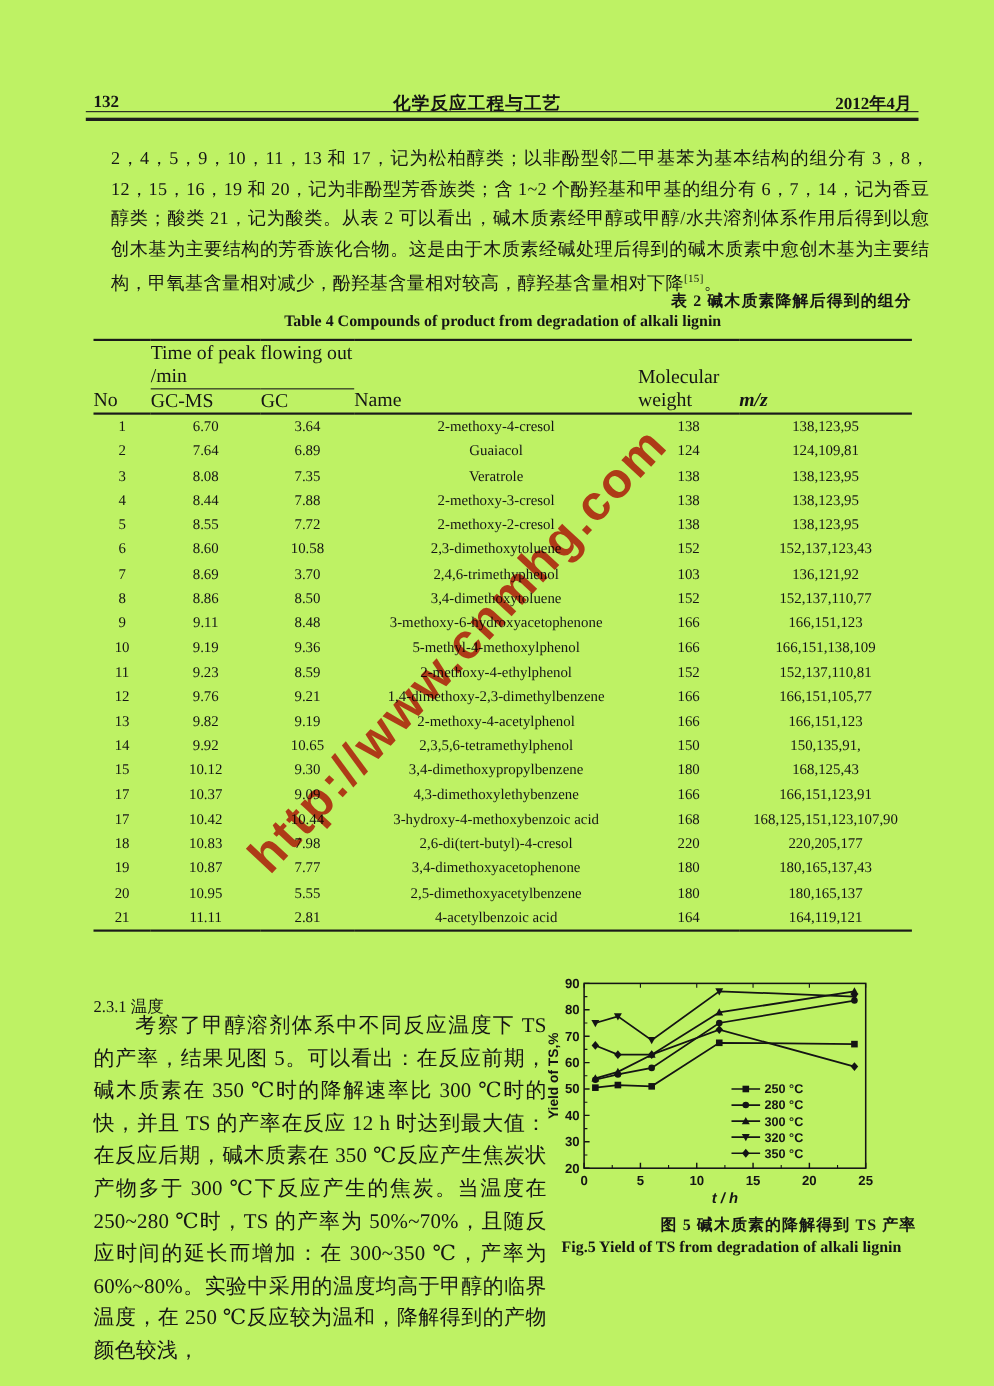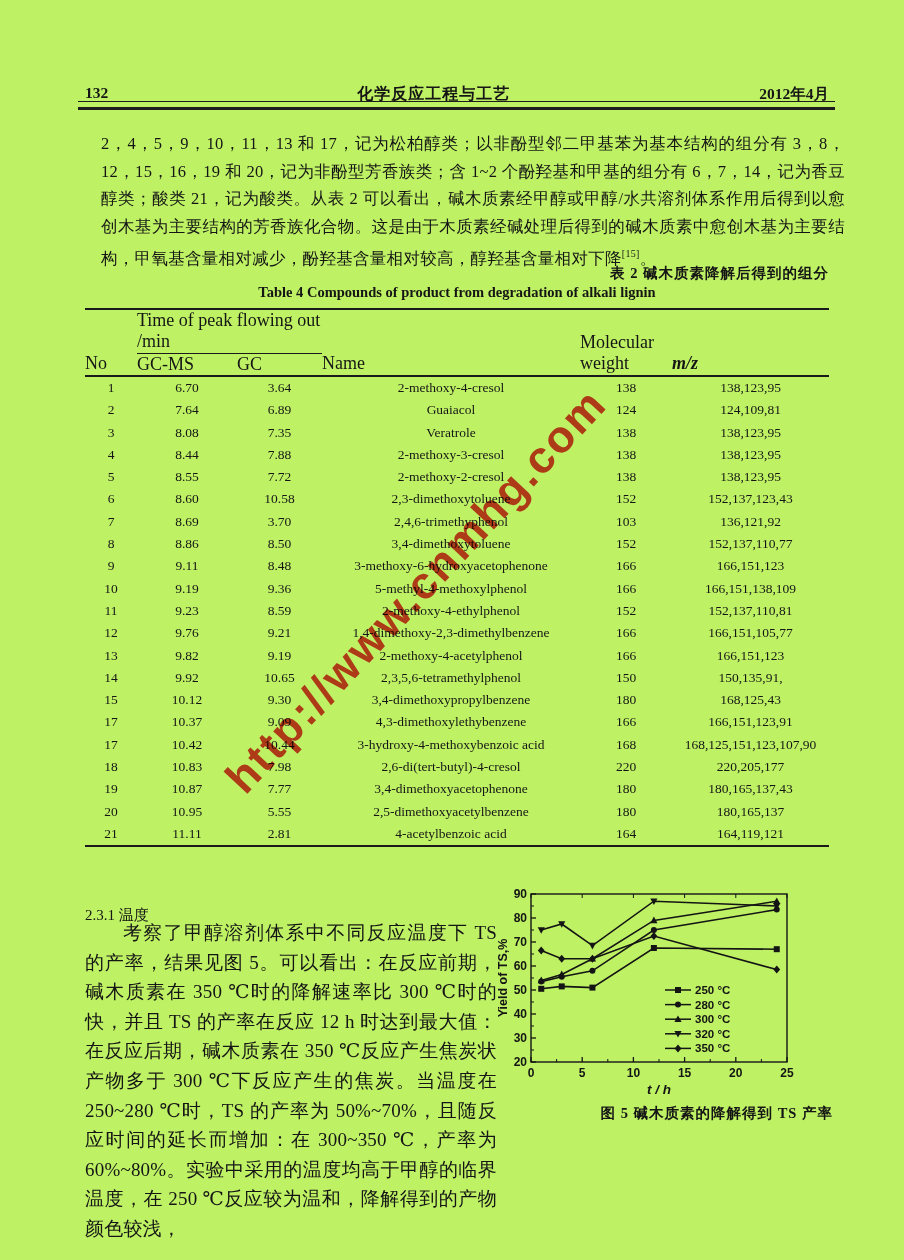--- a/index.html
+++ b/index.html
@@ -369,14 +369,15 @@
         <text x="198" y="149.2" font-size="11.5" font-weight="bold" fill="#141414">300 °C</text>
         <line x1="168" y1="159.8" x2="194" y2="159.8" stroke="#141414" stroke-width="1.5"></line>
         <polygon points="181,163.60000000000002 177.4,157 184.6,157" fill="#141414"></polygon>
         <text x="198" y="163.8" font-size="11.5" font-weight="bold" fill="#141414">320 °C</text>
         <line x1="168" y1="174.4" x2="194" y2="174.4" stroke="#141414" stroke-width="1.5"></line>
         <polygon points="181,170.4 184.4,174.4 181,178.4 177.6,174.4" fill="#141414"></polygon>
         <text x="198" y="178.4" font-size="11.5" font-weight="bold" fill="#141414">350 °C</text>
       </svg>
   </div>
   <p class="fcap-zh">图 5 碱木质素的降解得到 TS 产率</p>
+  <p class="fcap-en">Fig.5 Yield of TS from degradation of alkali lignin</p>
 
 </div>
 
 </body></html>

